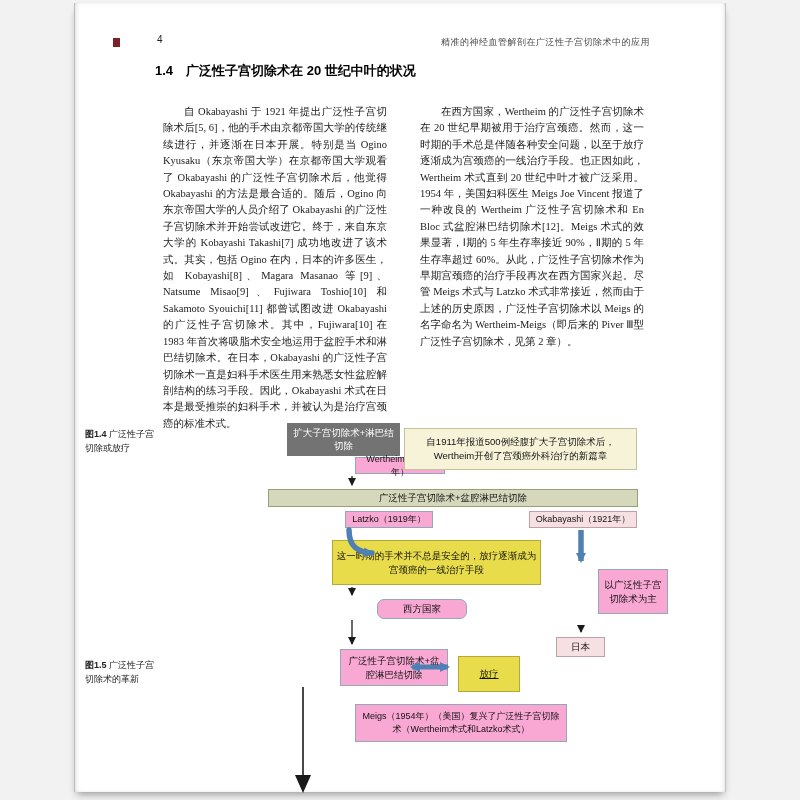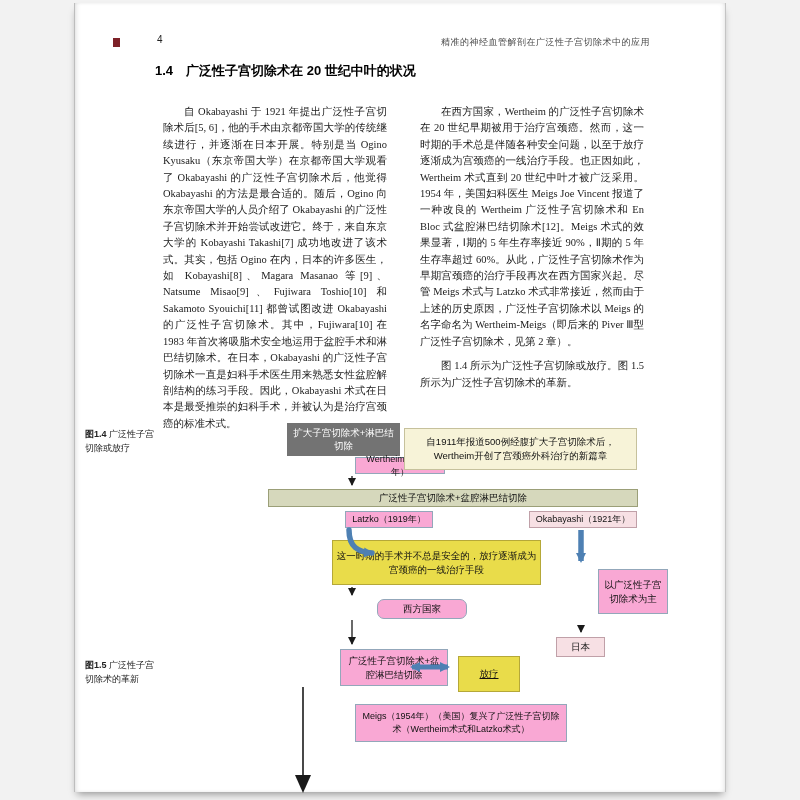--- a/index.html
+++ b/index.html
@@ -46,21 +46,20 @@
 <div class="page-num">4</div>
 <div class="running-title">精准的神经血管解剖在广泛性子宫切除术中的应用</div>
 <h1 class="section-title">1.4　广泛性子宫切除术在 20 世纪中叶的状况</h1>
 
 <div class="columns">
   <div class="col">
     <p>自 Okabayashi 于 1921 年提出广泛性子宫切除术后[5, 6]，他的手术由京都帝国大学的传统继续进行，并逐渐在日本开展。特别是当 Ogino Kyusaku（东京帝国大学）在京都帝国大学观看了 Okabayashi 的广泛性子宫切除术后，他觉得 Okabayashi 的方法是最合适的。随后，Ogino 向东京帝国大学的人员介绍了 Okabayashi 的广泛性子宫切除术并开始尝试改进它。终于，来自东京大学的 Kobayashi Takashi[7] 成功地改进了该术式。其实，包括 Ogino 在内，日本的许多医生，如 Kobayashi[8]、Magara Masanao 等[9]、Natsume Misao[9]、Fujiwara Toshio[10] 和 Sakamoto Syouichi[11] 都曾试图改进 Okabayashi 的广泛性子宫切除术。其中，Fujiwara[10] 在 1983 年首次将吸脂术安全地运用于盆腔手术和淋巴结切除术。在日本，Okabayashi 的广泛性子宫切除术一直是妇科手术医生用来熟悉女性盆腔解剖结构的练习手段。因此，Okabayashi 术式在日本是最受推崇的妇科手术，并被认为是治疗宫颈癌的标准术式。</p>
   </div>
   <div class="col">
     <p>在西方国家，Wertheim 的广泛性子宫切除术在 20 世纪早期被用于治疗宫颈癌。然而，这一时期的手术总是伴随各种安全问题，以至于放疗逐渐成为宫颈癌的一线治疗手段。也正因如此，Wertheim 术式直到 20 世纪中叶才被广泛采用。1954 年，美国妇科医生 Meigs Joe Vincent 报道了一种改良的 Wertheim 广泛性子宫切除术和 En Bloc 式盆腔淋巴结切除术[12]。Meigs 术式的效果显著，Ⅰ期的 5 年生存率接近 90%，Ⅱ期的 5 年生存率超过 60%。从此，广泛性子宫切除术作为早期宫颈癌的治疗手段再次在西方国家兴起。尽管 Meigs 术式与 Latzko 术式非常接近，然而由于上述的历史原因，广泛性子宫切除术以 Meigs 的名字命名为 Wertheim-Meigs（即后来的 Piver Ⅲ型广泛性子宫切除术，见第 2 章）。</p>
-    <p>图 1.4 所示为广泛性子宫切除或放疗。图 1.5 所示为广泛性子宫切除术的革新。</p>
   </div>
 </div>
 
 <div class="fig-caption" style="top:428px;">
   <b>图1.4</b>
   <span>广泛性子宫切除或放疗</span>
 </div>
 
 <div class="fig-caption" style="top:659px;">
   <b>图1.5</b>

